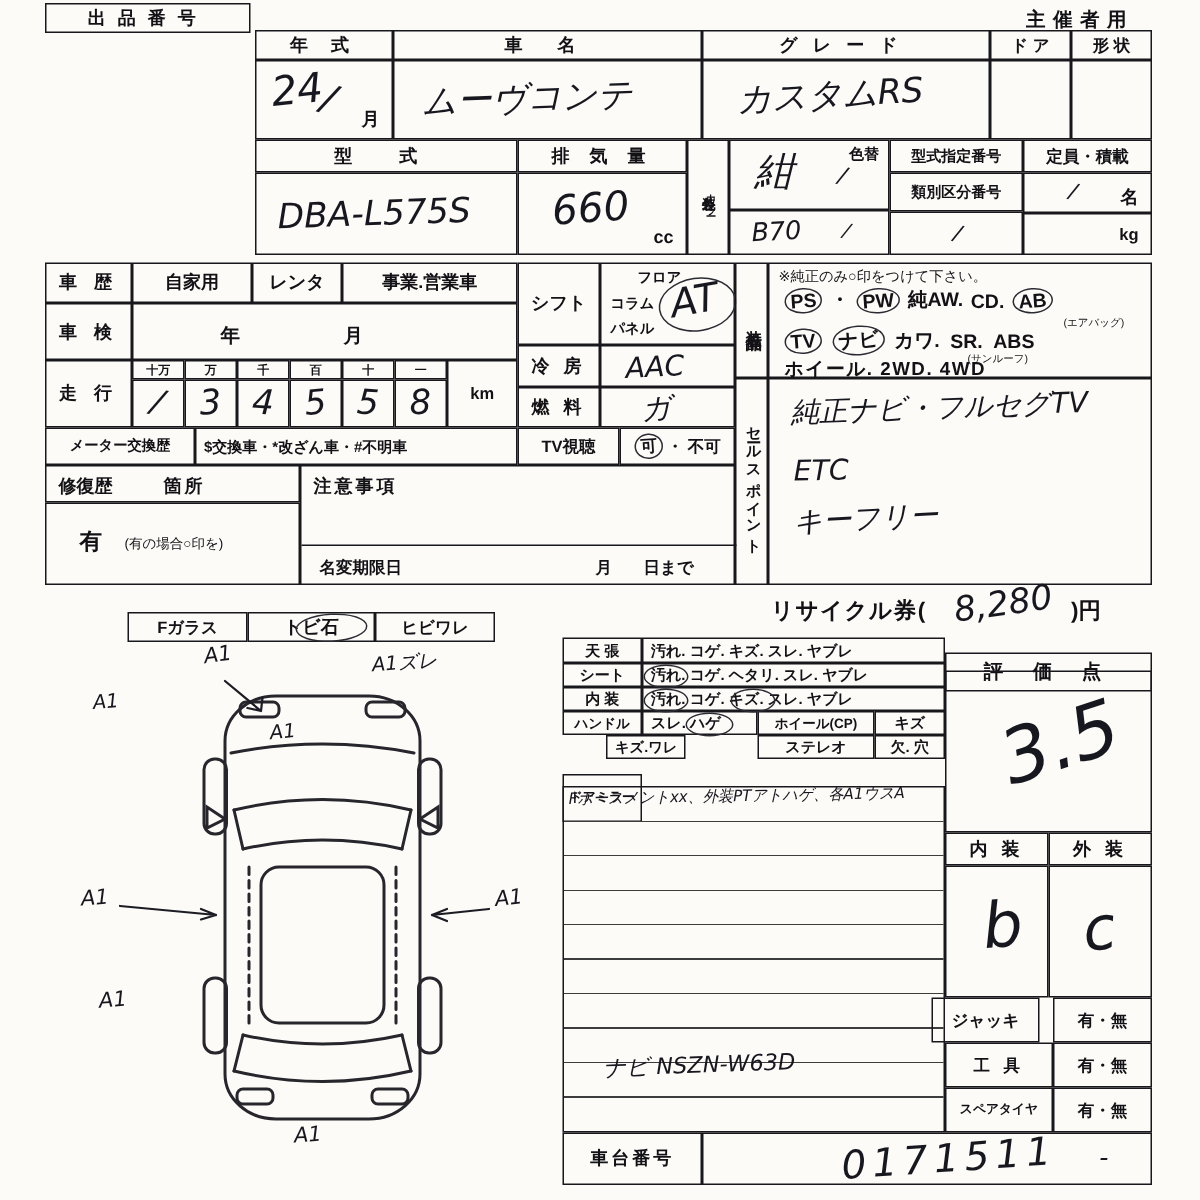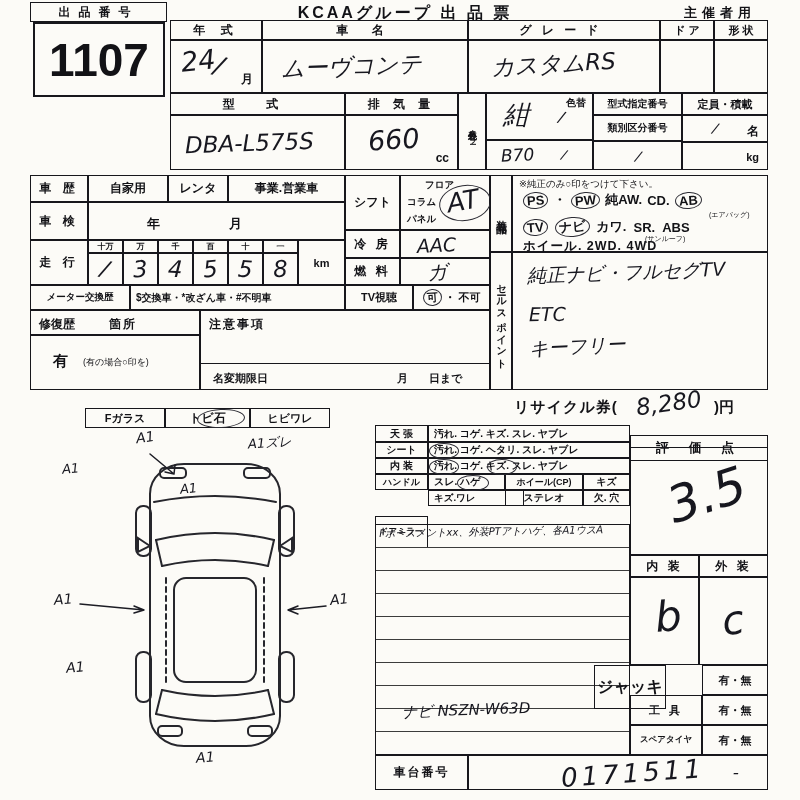--- a/index.html
+++ b/index.html
@@ -16,22 +16,20 @@
   .circ{display:inline-block;border:1.6px solid #2b2b33;border-radius:50%;padding:0 3px;transform:rotate(-4deg);}
   .rlines{background:repeating-linear-gradient(to bottom,transparent 0,transparent 22px,#3c3c3c 22px,#3c3c3c 23px);}
   svg{display:block;}
 </style>
 </head>
 <body>
 
 <div id="sheet">
 
   <div class="cell" style="left:30px;top:2px;width:137px;height:20px;font-size:12px;letter-spacing:8px">出品番号</div>
-  <div class="cell" style="left:33px;top:22px;width:132px;height:75px;font-size:46px;border-width:2.5px">1107</div>
-  <div class="txt" style="left:240px;top:3px;width:330px;text-align:center;font-size:16px;letter-spacing:3px">KCAAグループ 出 品 票</div>
   <div class="txt" style="left:684px;top:4px;font-size:13px;letter-spacing:5px">主催者用</div>
 
   <div class="cell" style="left:170px;top:20px;width:92px;height:20px;font-size:12px;letter-spacing:6px">年 式</div>
   <div class="cell" style="left:262px;top:20px;width:206px;height:20px;font-size:12px;letter-spacing:10px">車 名</div>
   <div class="cell" style="left:468px;top:20px;width:192px;height:20px;font-size:12px;letter-spacing:10px">グレード</div>
   <div class="cell" style="left:660px;top:20px;width:54px;height:20px;font-size:11px">ド ア</div>
   <div class="cell" style="left:714px;top:20px;width:54px;height:20px;font-size:11px">形 状</div>
 
   <div class="cell" style="left:170px;top:40px;width:92px;height:53px">
     <span class="hw" style="left:10px;top:6px;font-size:27px;transform:rotate(-6deg)">24</span>
@@ -262,21 +260,21 @@
   <div class="cell al" style="left:428px;top:425px;width:202px;height:17px;font-size:10px">汚れ. コゲ. キズ. スレ. ヤブレ</div>
   <div class="cell" style="left:375px;top:442px;width:53px;height:16px;font-size:10px">シート</div>
   <div class="cell al" style="left:428px;top:442px;width:202px;height:16px;font-size:10px">汚れ. コゲ. ヘタリ. スレ. ヤブレ</div>
   <div class="cell" style="left:375px;top:458px;width:53px;height:16px;font-size:10px">内 装</div>
   <div class="cell al" style="left:428px;top:458px;width:202px;height:16px;font-size:10px">汚れ. コゲ. キズ. スレ. ヤブレ</div>
   <div class="cell" style="left:375px;top:474px;width:53px;height:16px;font-size:9px">ハンドル</div>
   <div class="cell al" style="left:428px;top:474px;width:77px;height:16px;font-size:10px">スレ. ハゲ</div>
   <div class="cell" style="left:505px;top:474px;width:78px;height:16px;font-size:9px">ホイール(CP)</div>
   <div class="cell" style="left:583px;top:474px;width:47px;height:16px;font-size:10px">キズ</div>
   <div class="cell" style="left:375px;top:516px;width:53px;height:32px;font-size:8.5px">ドアミラー</div>
-  <div class="cell al" style="left:428px;top:490px;width:96px;height:16px;font-size:9.5px">キズ.ワレ</div>
+  <div class="cell al" style="left:404px;top:490px;width:53px;height:16px;font-size:9.5px">キズ.ワレ</div>
   <div class="cell" style="left:505px;top:490px;width:78px;height:16px;font-size:10px">ステレオ</div>
   <div class="cell" style="left:583px;top:490px;width:47px;height:16px;font-size:10px">欠. 穴</div>
 
   <div class="oval" style="left:429px;top:443px;width:28px;height:14px"></div>
   <div class="oval" style="left:429px;top:459px;width:28px;height:14px"></div>
   <div class="oval" style="left:487px;top:459px;width:28px;height:14px"></div>
   <div class="oval" style="left:457px;top:475px;width:30px;height:14px"></div>
 
   <div class="cell rlines" style="left:375px;top:524px;width:255px;height:231px">
     <span class="hw" style="left:3px;top:3px;font-size:10.5px;transform:rotate(-1deg) scaleX(0.96);transform-origin:left top">Fホースメントxx、外装PTアトハゲ、各A1ウスA</span>
@@ -288,21 +286,21 @@
     <span class="hw" style="left:36px;top:22px;font-size:50px;transform:rotate(-18deg)">3.5</span>
   </div>
   <div class="cell" style="left:630px;top:555px;width:69px;height:22px;font-size:12px;letter-spacing:3px">内 装</div>
   <div class="cell" style="left:699px;top:555px;width:69px;height:22px;font-size:12px;letter-spacing:3px">外 装</div>
   <div class="cell" style="left:630px;top:577px;width:69px;height:88px">
     <span class="hw" style="left:24px;top:18px;font-size:42px;transform:rotate(-5deg)">b</span>
   </div>
   <div class="cell" style="left:699px;top:577px;width:69px;height:88px">
     <span class="hw" style="left:22px;top:22px;font-size:40px;transform:rotate(-8deg)">c</span>
   </div>
-  <div class="cell" style="left:594px;top:665px;width:72px;height:44px;font-size:16px">ジャッキ</div>
+  <div class="cell" style="left:621px;top:665px;width:72px;height:30px;font-size:11px">ジャッキ</div>
   <div class="cell" style="left:702px;top:665px;width:66px;height:30px;font-size:11px">有・無</div>
   <div class="cell" style="left:630px;top:695px;width:72px;height:30px;font-size:11px;letter-spacing:3px">工 具</div>
   <div class="cell" style="left:702px;top:695px;width:66px;height:30px;font-size:11px">有・無</div>
   <div class="cell" style="left:630px;top:725px;width:72px;height:30px;font-size:8.5px">スペアタイヤ</div>
   <div class="cell" style="left:702px;top:725px;width:66px;height:30px;font-size:11px">有・無</div>
 
   <div class="cell" style="left:375px;top:755px;width:93px;height:35px;font-size:12px;letter-spacing:2px">車台番号</div>
   <div class="cell" style="left:468px;top:755px;width:300px;height:35px">
     <span class="hw" style="left:92px;top:4px;font-size:26px;letter-spacing:4px;transform:rotate(-4deg)">0171511</span>
     <span class="hw" style="right:28px;top:8px;font-size:17px">-</span>

